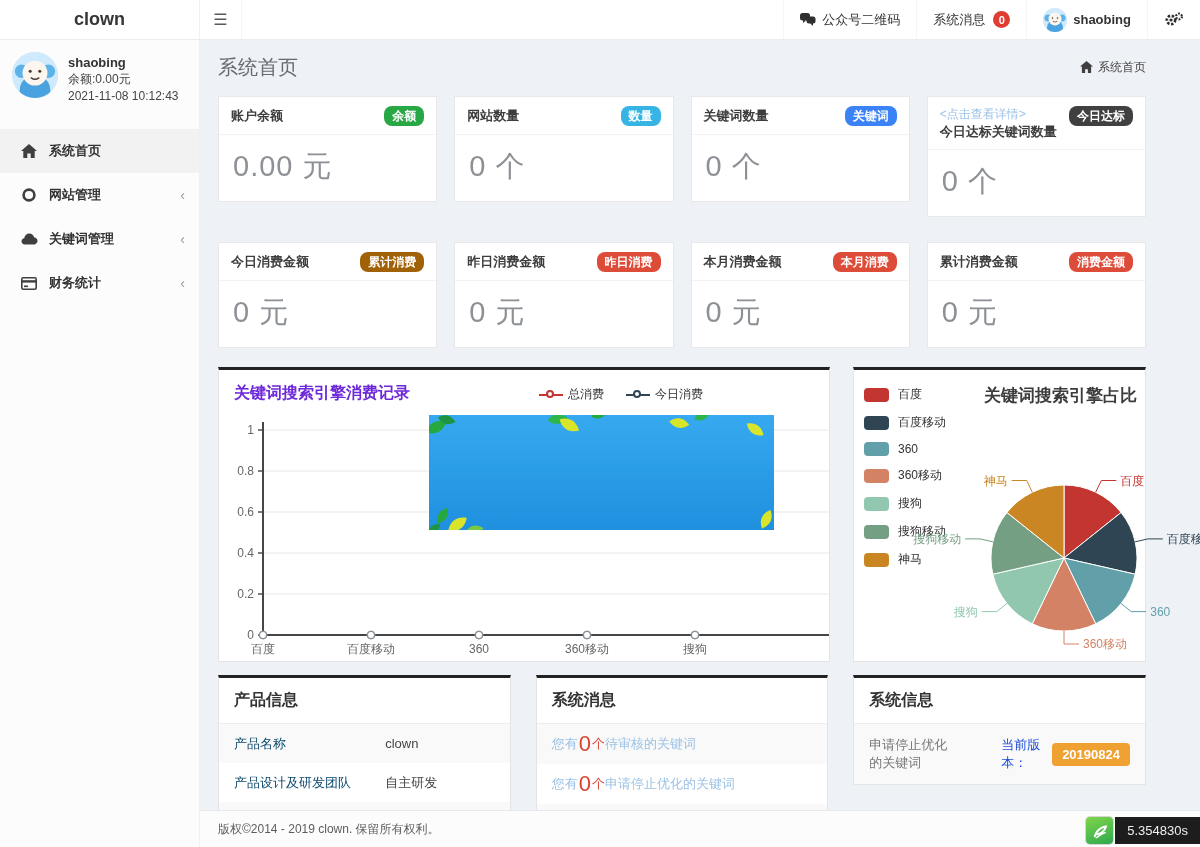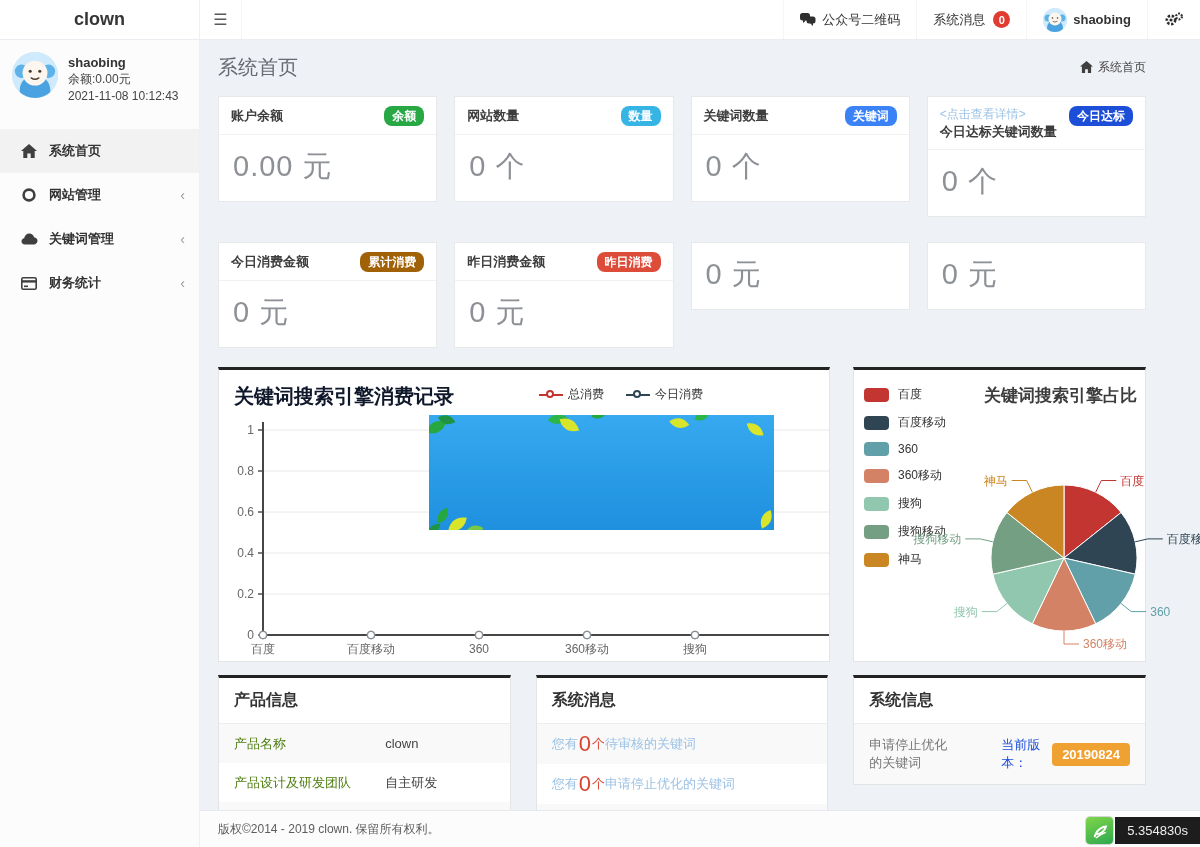--- a/index.html
+++ b/index.html
@@ -45,41 +45,41 @@
   .stat-head { display:flex; align-items:flex-start; justify-content:space-between; padding:9px 12px 8px 12px; border-bottom:1px solid #f2f2f2; min-height:36px; }
   .stat-label { font-size:13px; font-weight:bold; color:#3d3d3d; line-height:19px; }
   .stat-link { display:block; font-size:12px; font-weight:normal; color:#9cc2e5; cursor:pointer; line-height:16px; }
   .badge { color:#fff; font-size:12px; font-weight:bold; padding:3px 8px; border-radius:8px; white-space:nowrap; line-height:14px; }
   .stat-value { padding:12px 14px 14px; font-size:29px; color:#8d9196; letter-spacing:1px; }
 
   
   .charts-row { display:grid; grid-template-columns:612px 293px; gap:23px; margin-top:19px; align-items:start; }
   .panel { background:#fff; border:1px solid #e4e4e4; border-top:3px solid #232323; position:relative; }
   .line-panel { height:295px; overflow:hidden; }
-  .panel-title { font-size:20px; font-weight:bold; color:#0f172a; padding:13px 15px 0; }
+  .panel-title { font-size:16px; font-weight:bold; color:#6d28d9; padding:13px 15px 0; }
   .lc-legend { position:absolute; top:16px; left:320px; display:flex; gap:22px; }
   .lc-legend-item { display:flex; align-items:center; gap:5px; font-size:12px; color:#333; cursor:pointer; }
   .lc-marker { position:relative; width:24px; height:10px; }
   .lc-marker .lc-line { position:absolute; top:4px; left:0; right:0; height:2px; }
   .lc-marker .lc-dot { position:absolute; top:0; left:7px; width:8px; height:8px; border-radius:50%; background:#fff; border-width:2px; border-style:solid; }
   .promo-img { position:absolute; left:210px; top:45px; width:345px; height:115px; z-index:5; }
 
   .pie-panel { height:295px; overflow:visible; }
   .pie-title { position:absolute; top:14px; right:8px; font-size:17px; font-weight:bold; color:#3c3c3c; }
   .pie-legend { position:absolute; top:16px; left:10px; }
   .pie-legend-item { display:flex; align-items:center; gap:9px; margin-bottom:11px; font-size:12px; color:#333; cursor:pointer; }
   .pie-swatch { width:25px; height:14px; border-radius:4px; }
   .pie-svg { position:absolute; left:0; top:45px; overflow:visible; }
 
   
   .info-row { display:grid; grid-template-columns:repeat(3,1fr); gap:25px; margin-top:13px; align-items:start; }
   .info-title { font-size:16px; font-weight:bold; color:#333; padding:12px 15px; border-bottom:1px solid #ededed; }
   .info-table .irow { display:flex; align-items:center; padding:10px 15px; font-size:13px; color:#555; min-height:39px; }
   .info-table .irow:nth-child(odd) { background:#f9f9f9; }
-  .info-table .irow .ilabel { flex:0 0 58%; color:#4d7c0f; }
+  .info-table .irow .ilabel { flex:0 0 58%; color:#0c4a6e; }
   .info-table .irow .ivalue { color:#444; }
   .ivalue.user-group { font-size:20px; color:#3c8dbc; }
   .msg-row { padding:10px 15px; font-size:13px; min-height:40px; display:flex; align-items:center; cursor:pointer; }
   .msg-row:nth-child(odd) { background:#f9f9f9; }
   .msg-prefix,.msg-text { color:#9cc2e5; }
   .msg-count { color:#d9432f; font-size:22px; line-height:20px; padding:0 1px; }
   .msg-unit { color:#d9432f; font-size:13px; }
   .sysinfo-row { display:flex; align-items:center; padding:12px 15px; font-size:13px; background:#f9f9f9; min-height:42px; }
   .sysinfo-label { color:#777; margin-right:46px; }
   .sysinfo-current { color:#1d4ed8; margin-right:8px; }
@@ -239,44 +239,52 @@
           <div class="stat-card">
             <div class="stat-head">
               <div><span class="stat-label">关键词数量</span></div>
               <span class="badge" style="background: #3b82f6;">关键词</span>
             </div>
             <div class="stat-value">0 个</div>
           </div>
           <div class="stat-card">
             <div class="stat-head">
               <div><span class="stat-link">&lt;点击查看详情&gt;</span><span class="stat-label">今日达标关键词数量</span></div>
-              <span class="badge" style="background: #1d4ed8;">今日达标</span>
+              <span class="badge" style="background: #404040;">今日达标</span>
             </div>
             <div class="stat-value">0 个</div>
           </div>
         </div>
       <div class="cards-grid row2" id="cards-row2">
           <div class="stat-card">
             <div class="stat-head">
               <div><span class="stat-label">今日消费金额</span></div>
               <span class="badge" style="background: #a16207;">累计消费</span>
             </div>
             <div class="stat-value">0 元</div>
           </div>
           <div class="stat-card">
             <div class="stat-head">
               <div><span class="stat-label">昨日消费金额</span></div>
               <span class="badge" style="background: rgb(221, 75, 57);">昨日消费</span>
             </div>
             <div class="stat-value">0 元</div>
           </div>
           <div class="stat-card">
+            <div class="stat-head">
+              <div><span class="stat-label">本月消费金额</span></div>
+              <span class="badge" style="background: rgb(221, 75, 57);">本月消费</span>
+            </div>
             <div class="stat-value">0 元</div>
           </div>
           <div class="stat-card">
+            <div class="stat-head">
+              <div><span class="stat-label">累计消费金额</span></div>
+              <span class="badge" style="background: rgb(221, 75, 57);">消费金额</span>
+            </div>
             <div class="stat-value">0 元</div>
           </div>
         </div>
 
       <div class="charts-row">
 
         <div class="panel line-panel">
           <div class="panel-title">关键词搜索引擎消费记录</div>
           <div class="lc-legend" id="lc-legend">
               <div class="lc-legend-item">

